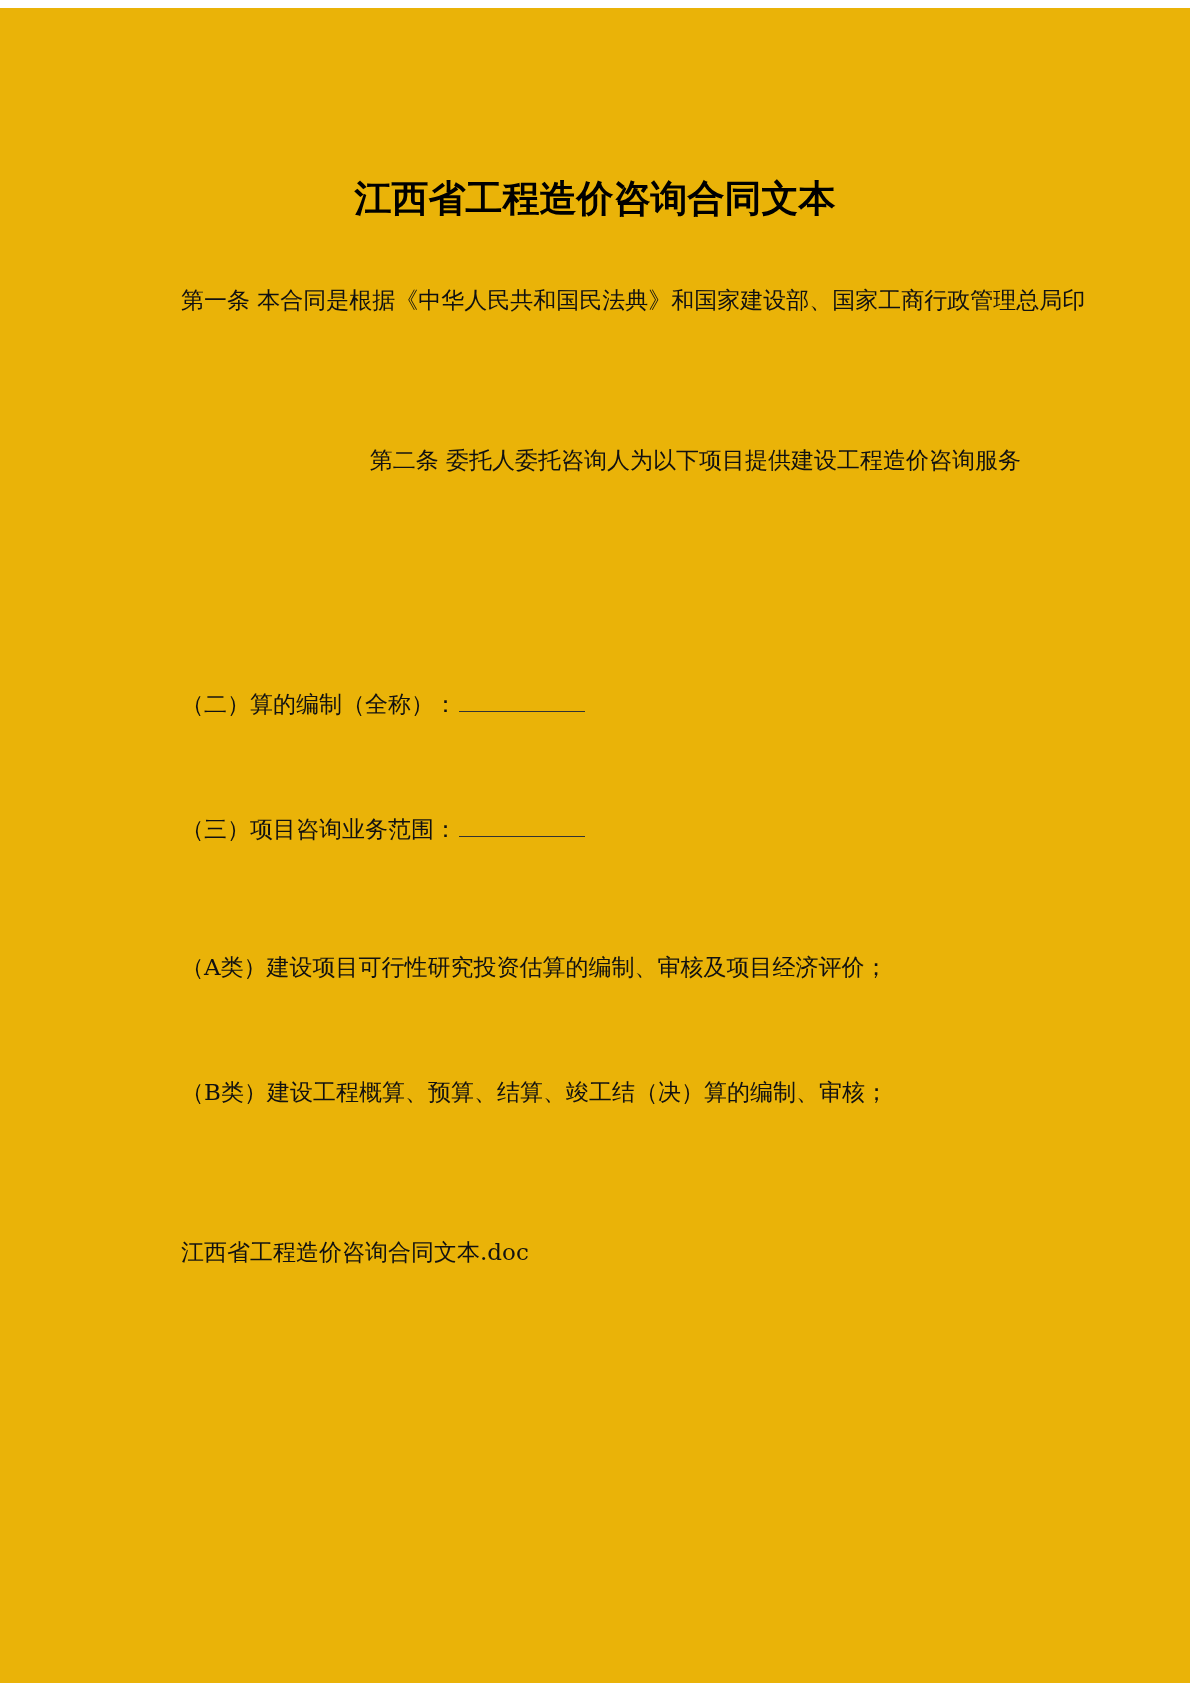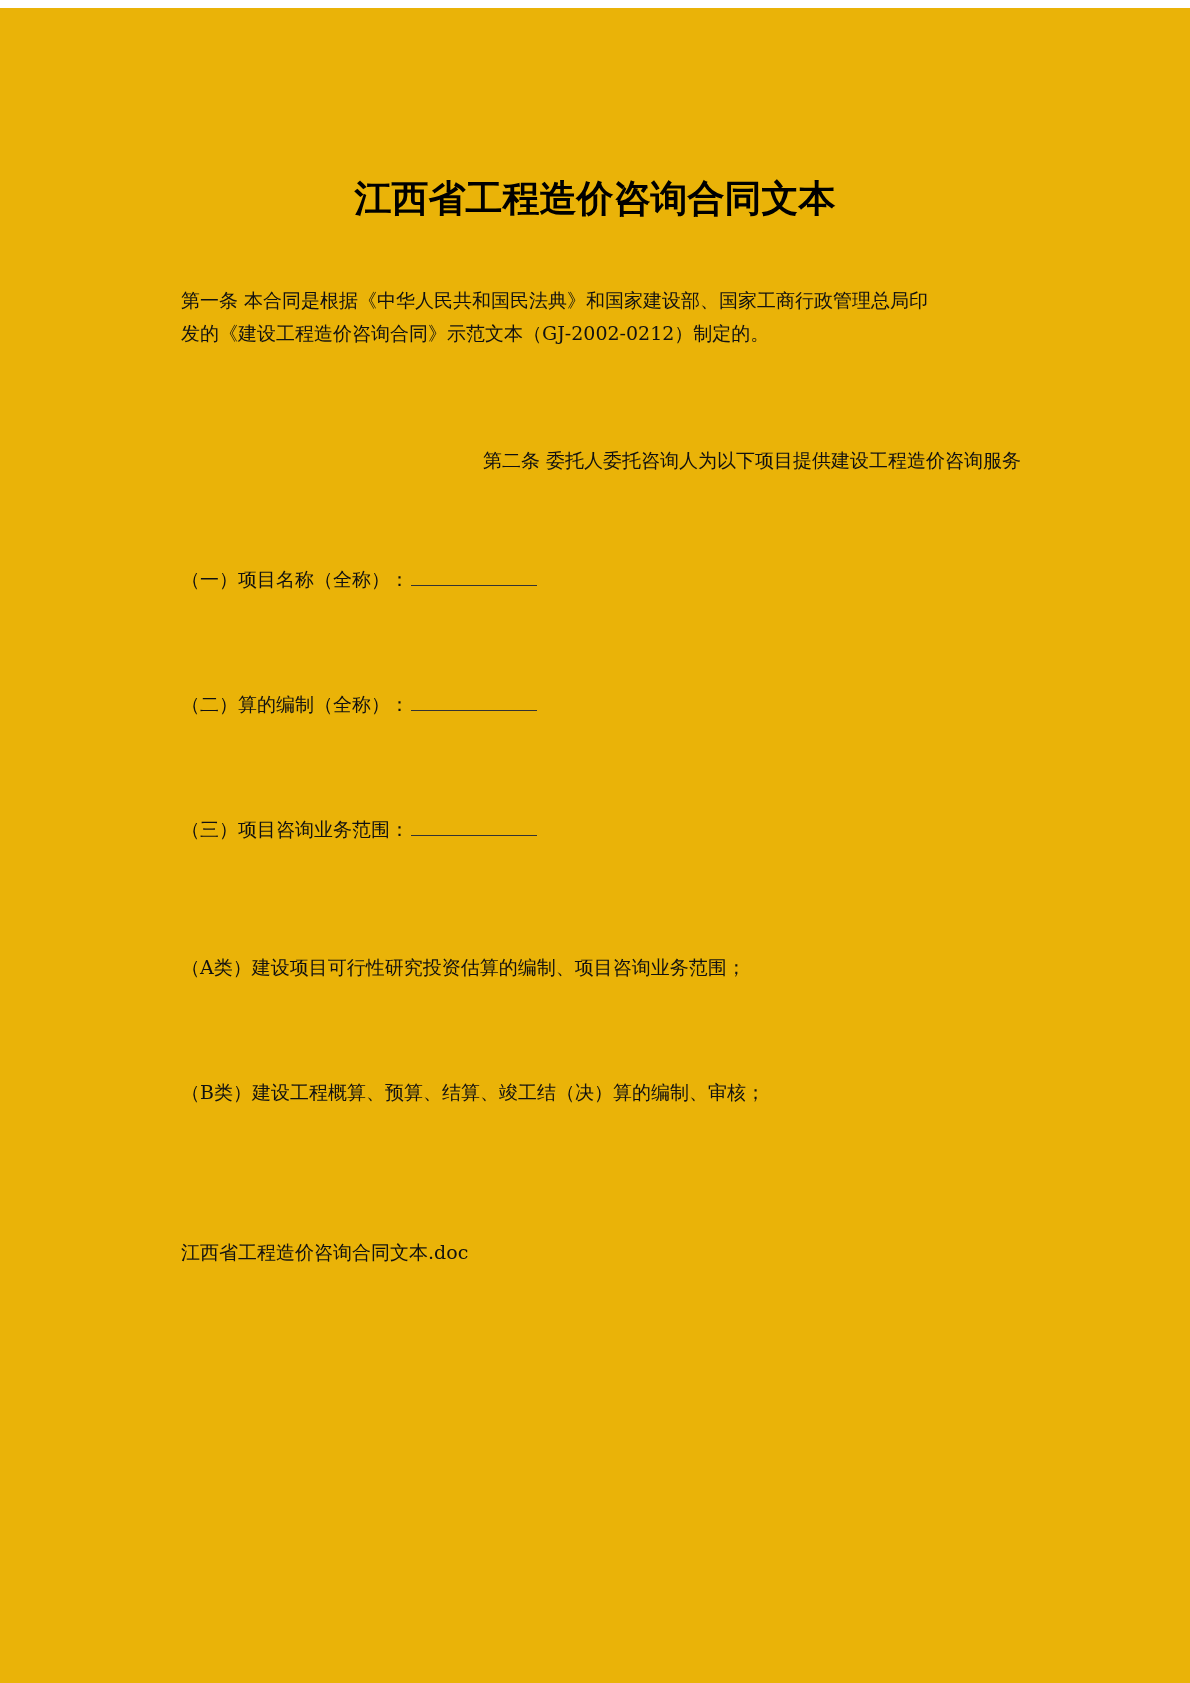--- a/index.html
+++ b/index.html
@@ -31,21 +31,21 @@
       font-size: 37px;
       font-weight: bold;
       letter-spacing: 0px;
       line-height: 50px;
       color: #000000;
     }
     .para {
       position: absolute;
       left: 181px;
       width: 840px;
-      font-size: 19px;
+      font-size: 23px;
       line-height: 33px;
       color: #111111;
       white-space: nowrap;
     }
     .blank {
       display: inline-block;
       width: 126px;
       border-bottom: 1px solid #333333;
       height: 19px;
       vertical-align: baseline;
@@ -53,35 +53,31 @@
     }
   </style>
 </head>
 <body>
 
 <div class="page">
 
   <div class="title">江西省工程造价咨询合同文本</div>
 
   <div class="para" style="top:276px;">第一条 本合同是根据《中华人民共和国民法典》和国家建设部、国家工商行政管理总局印</div>
-  <div class="para" style="top:309px;">发的《建设工程造价咨询合同》示范文本（GJ-2002-0212）制定的。</div>
 
   <div class="para" style="top:436px;text-align:right;">第二条 委托人委托咨询人为以下项目提供建设工程造价咨询服务</div>
 
-  <div class="para" style="top:555px;">
-    <span>（一）项目名称（全称）：</span><span class="blank"></span>
-  </div>
 
   <div class="para" style="top:680px;">
     <span>（二）算的编制（全称）：</span><span class="blank"></span>
   </div>
 
   <div class="para" style="top:805px;">
     <span>（三）项目咨询业务范围：</span><span class="blank"></span>
   </div>
 
-  <div class="para" style="top:943px;">（A类）建设项目可行性研究投资估算的编制、项目咨询业务范围；</div>
+  <div class="para" style="top:943px;">（A类）建设项目可行性研究投资估算的编制、审核及项目经济评价；</div>
 
   <div class="para" style="top:1068px;">（B类）建设工程概算、预算、结算、竣工结（决）算的编制、审核；</div>
 
   <div class="para" style="top:1196px;margin-top:32px;">江西省工程造价咨询合同文本.doc</div>
 
 </div>
 
 </body></html>

